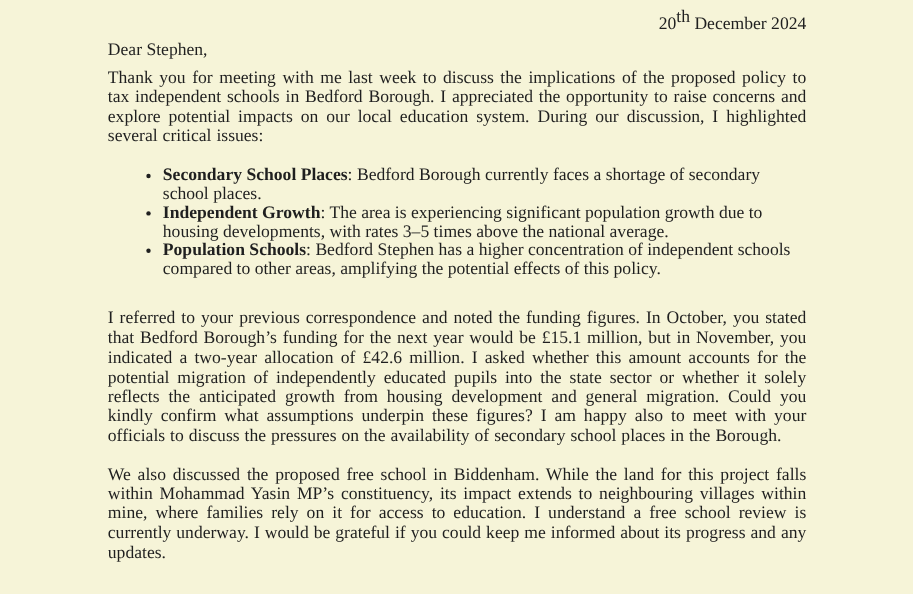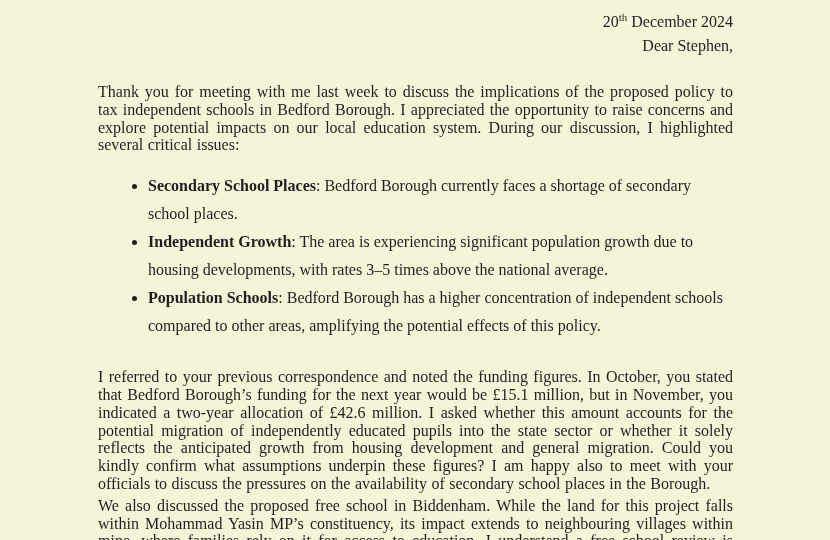--- a/index.html
+++ b/index.html
@@ -13,61 +13,61 @@
     color: #1f1f1f;
   }
   .page { width: 830px; height: 540px; }
   .content { margin-left: 98px; width: 635px; }
   .date-line {
     margin-top: 13px;
     text-align: right;
     line-height: 18px;
     white-space: nowrap;
   }
-  .date-line sup { font-size: 11px; line-height: 0; }
+  .date-line sup { font-size: 16px; line-height: 0; }
   .date-line .month-year { margin-left: 4px; }
   .salutation { margin-top: 6px; line-height: 18px; }
-  p { margin: 0; text-align: right; }
+  p { margin: 0; }
   .para {
     text-align: justify;
     line-height: 17.8px;
     word-spacing: 0.5px;
   }
-  .intro-para { margin-top: 28px; }
+  .intro-para { margin-top: 7px; }
   ul.issues-list {
     margin: 18px 0 0 0;
     padding: 0 0 0 50px;
     list-style: disc outside;
   }
   ul.issues-list li {
-    line-height: 28px;
+    line-height: 17px;
     text-align: left;
   }
   .funding-para { margin-top: 28px; }
-  .free-school-para { margin-top: 4px; }
+  .free-school-para { margin-top: 17px; }
   strong { font-weight: bold; }
 </style>
 </head>
 <body style="background: rgb(246, 244, 216); color: rgb(31, 31, 31);">
 
 <div class="page">
   <div class="content">
 
     <div class="date-line">
       <span>20</span><sup>th</sup><span class="month-year">December 2024</span>
     </div>
 
     <p class="salutation">Dear Stephen,</p>
 
     <p class="para intro-para">Thank you for meeting with me last week to discuss the implications of the proposed policy to tax independent schools in Bedford Borough. I appreciated the opportunity to raise concerns and explore potential impacts on our local education system. During our discussion, I highlighted several critical issues:</p>
 
     <ul class="issues-list">
       <li><strong>Secondary School Places</strong><span>: Bedford Borough currently faces a shortage of secondary school places.</span></li>
       <li><strong>Independent Growth</strong><span>: The area is experiencing significant population growth due to housing developments, with rates 3–5 times above the national average.</span></li>
-      <li><strong>Population Schools</strong><span>: Bedford Borough has a higher concentration of independent schools compared to other areas, amplifying the potential effects of this policy.</span></li>
+      <li><strong>Population Schools</strong><span>: Bedford Stephen has a higher concentration of independent schools compared to other areas, amplifying the potential effects of this policy.</span></li>
     </ul>
 
     <p class="para funding-para">I referred to your previous correspondence and noted the funding figures. In October, you stated that Bedford Borough’s funding for the next year would be £15.1 million, but in November, you indicated a two-year allocation of £42.6 million. I asked whether this amount accounts for the potential migration of independently educated pupils into the state sector or whether it solely reflects the anticipated growth from housing development and general migration. Could you kindly confirm what assumptions underpin these figures? I am happy also to meet with your officials to discuss the pressures on the availability of secondary school places in the Borough.</p>
 
     <p class="para free-school-para">We also discussed the proposed free school in Biddenham. While the land for this project falls within Mohammad Yasin MP’s constituency, its impact extends to neighbouring villages within mine, where families rely on it for access to education. I understand a free school review is currently underway. I would be grateful if you could keep me informed about its progress and any updates.</p>
 
   </div>
 </div>
 
 </body></html>

